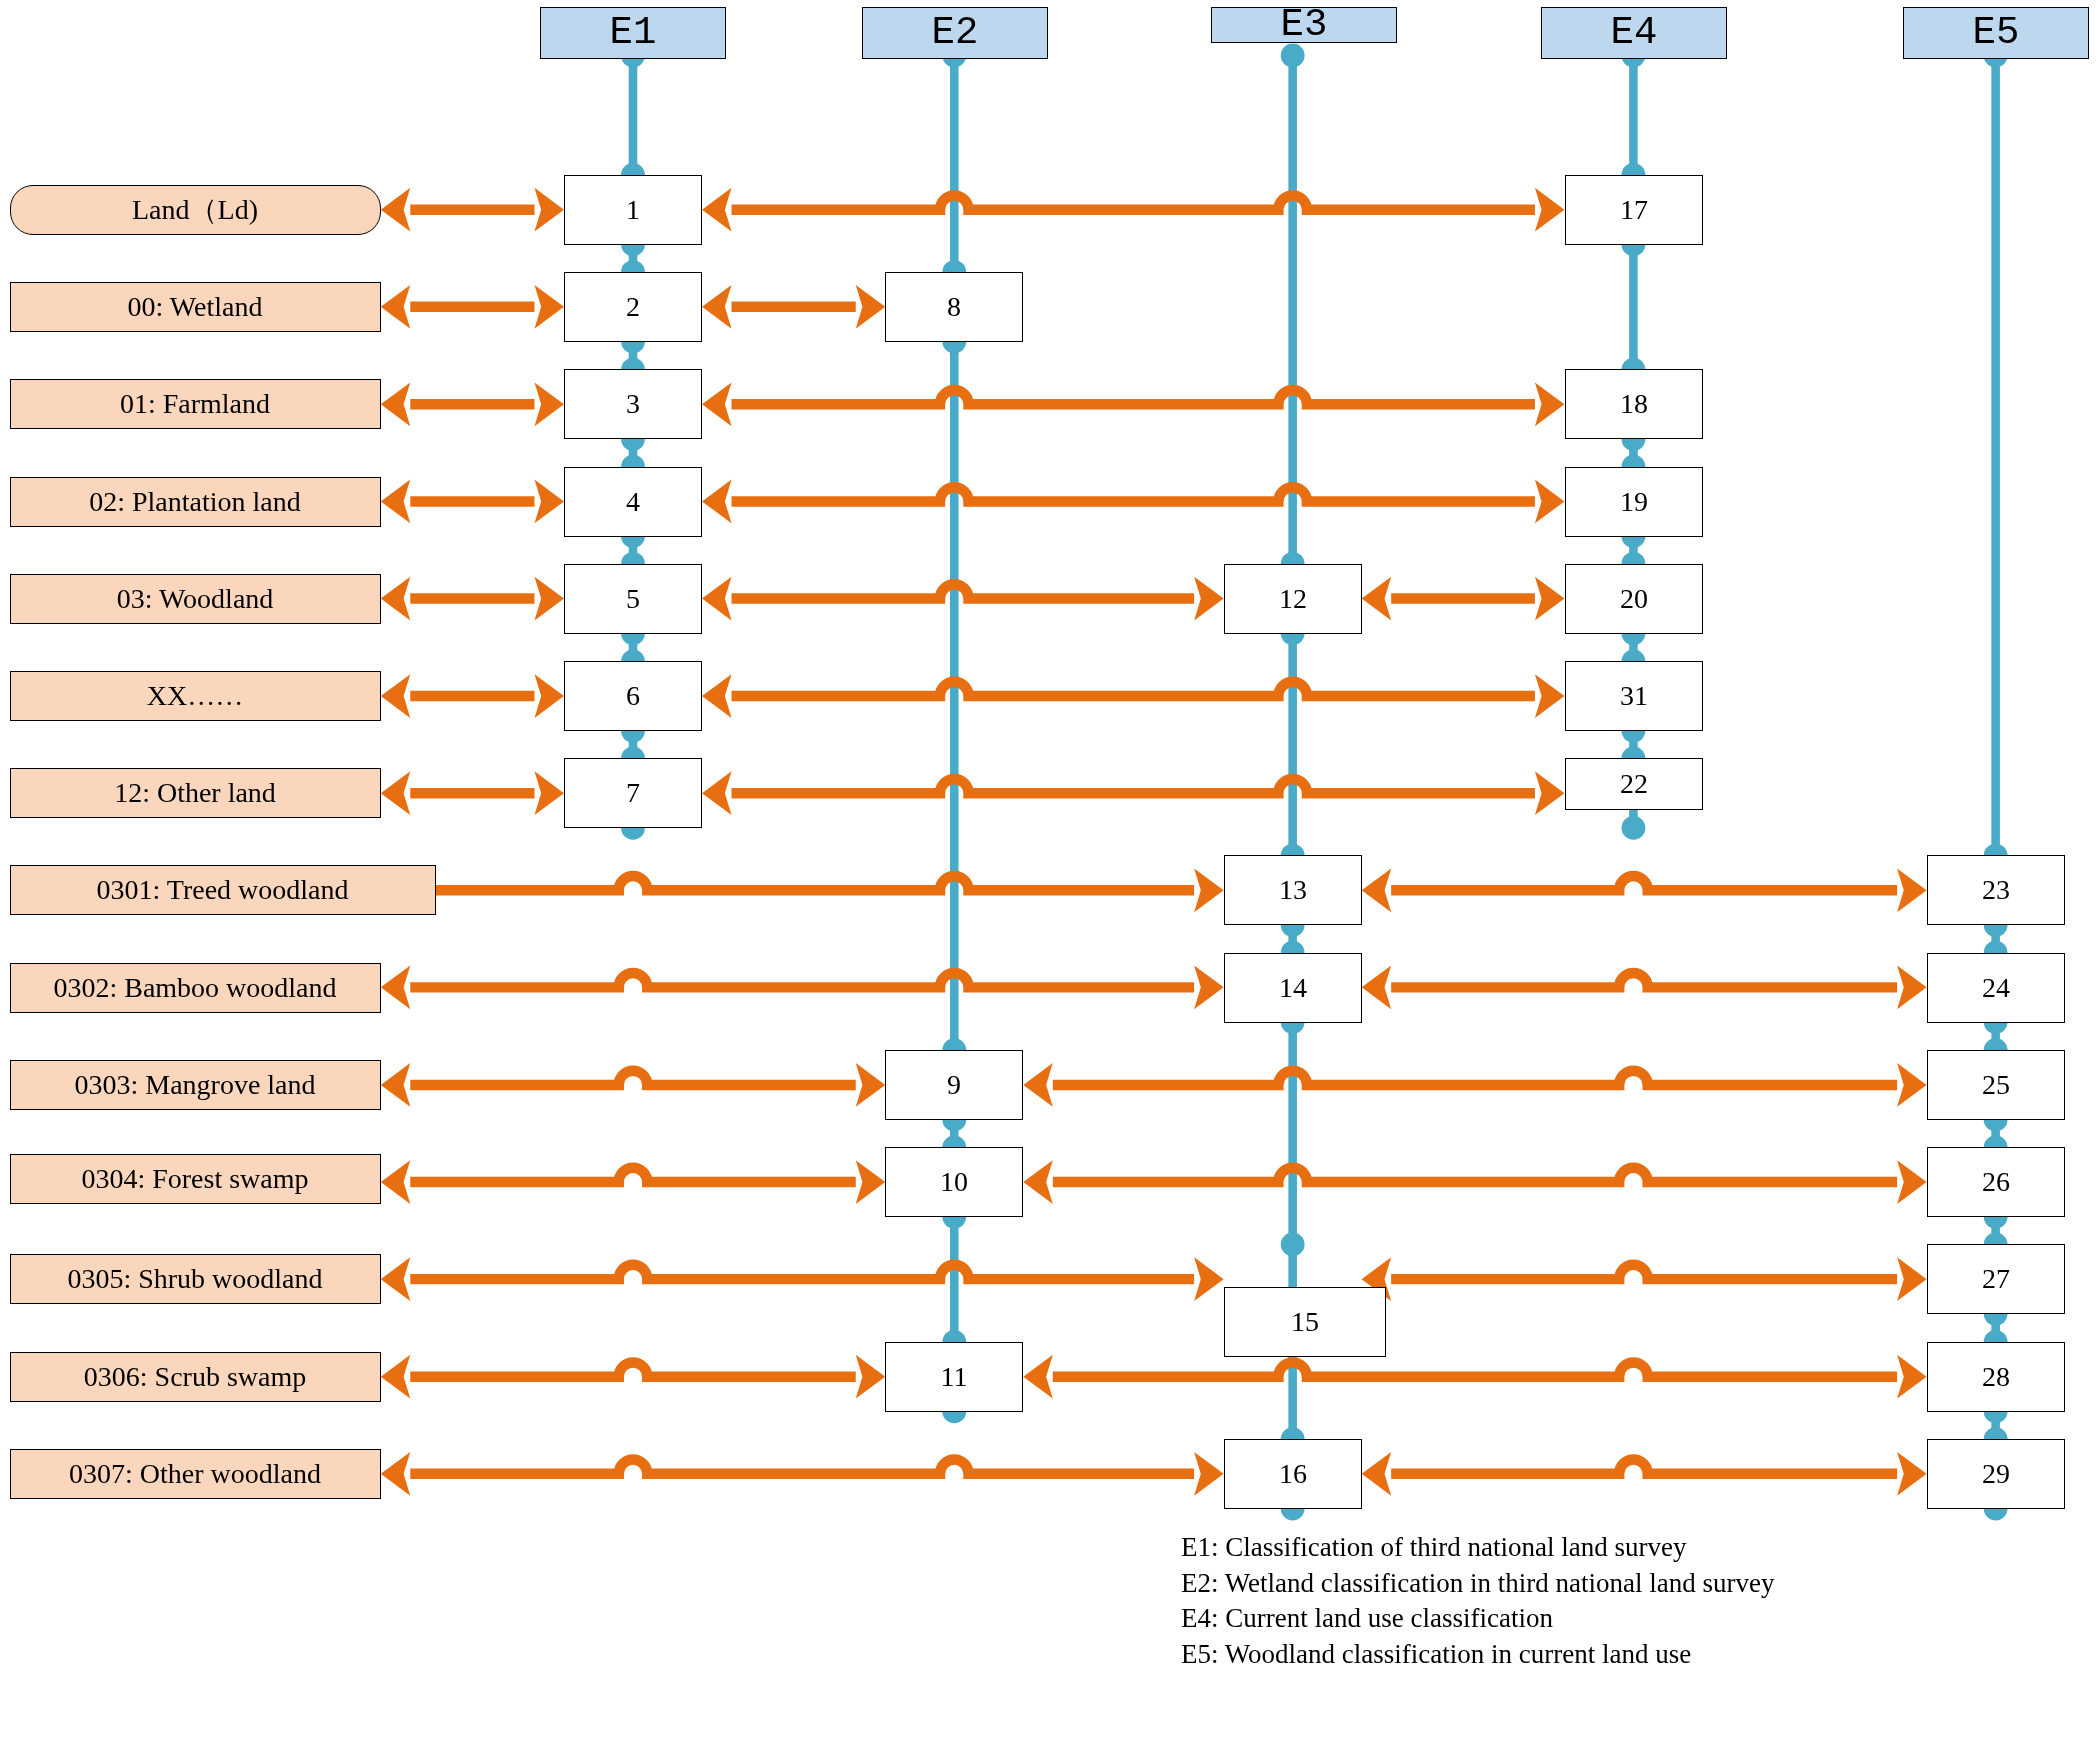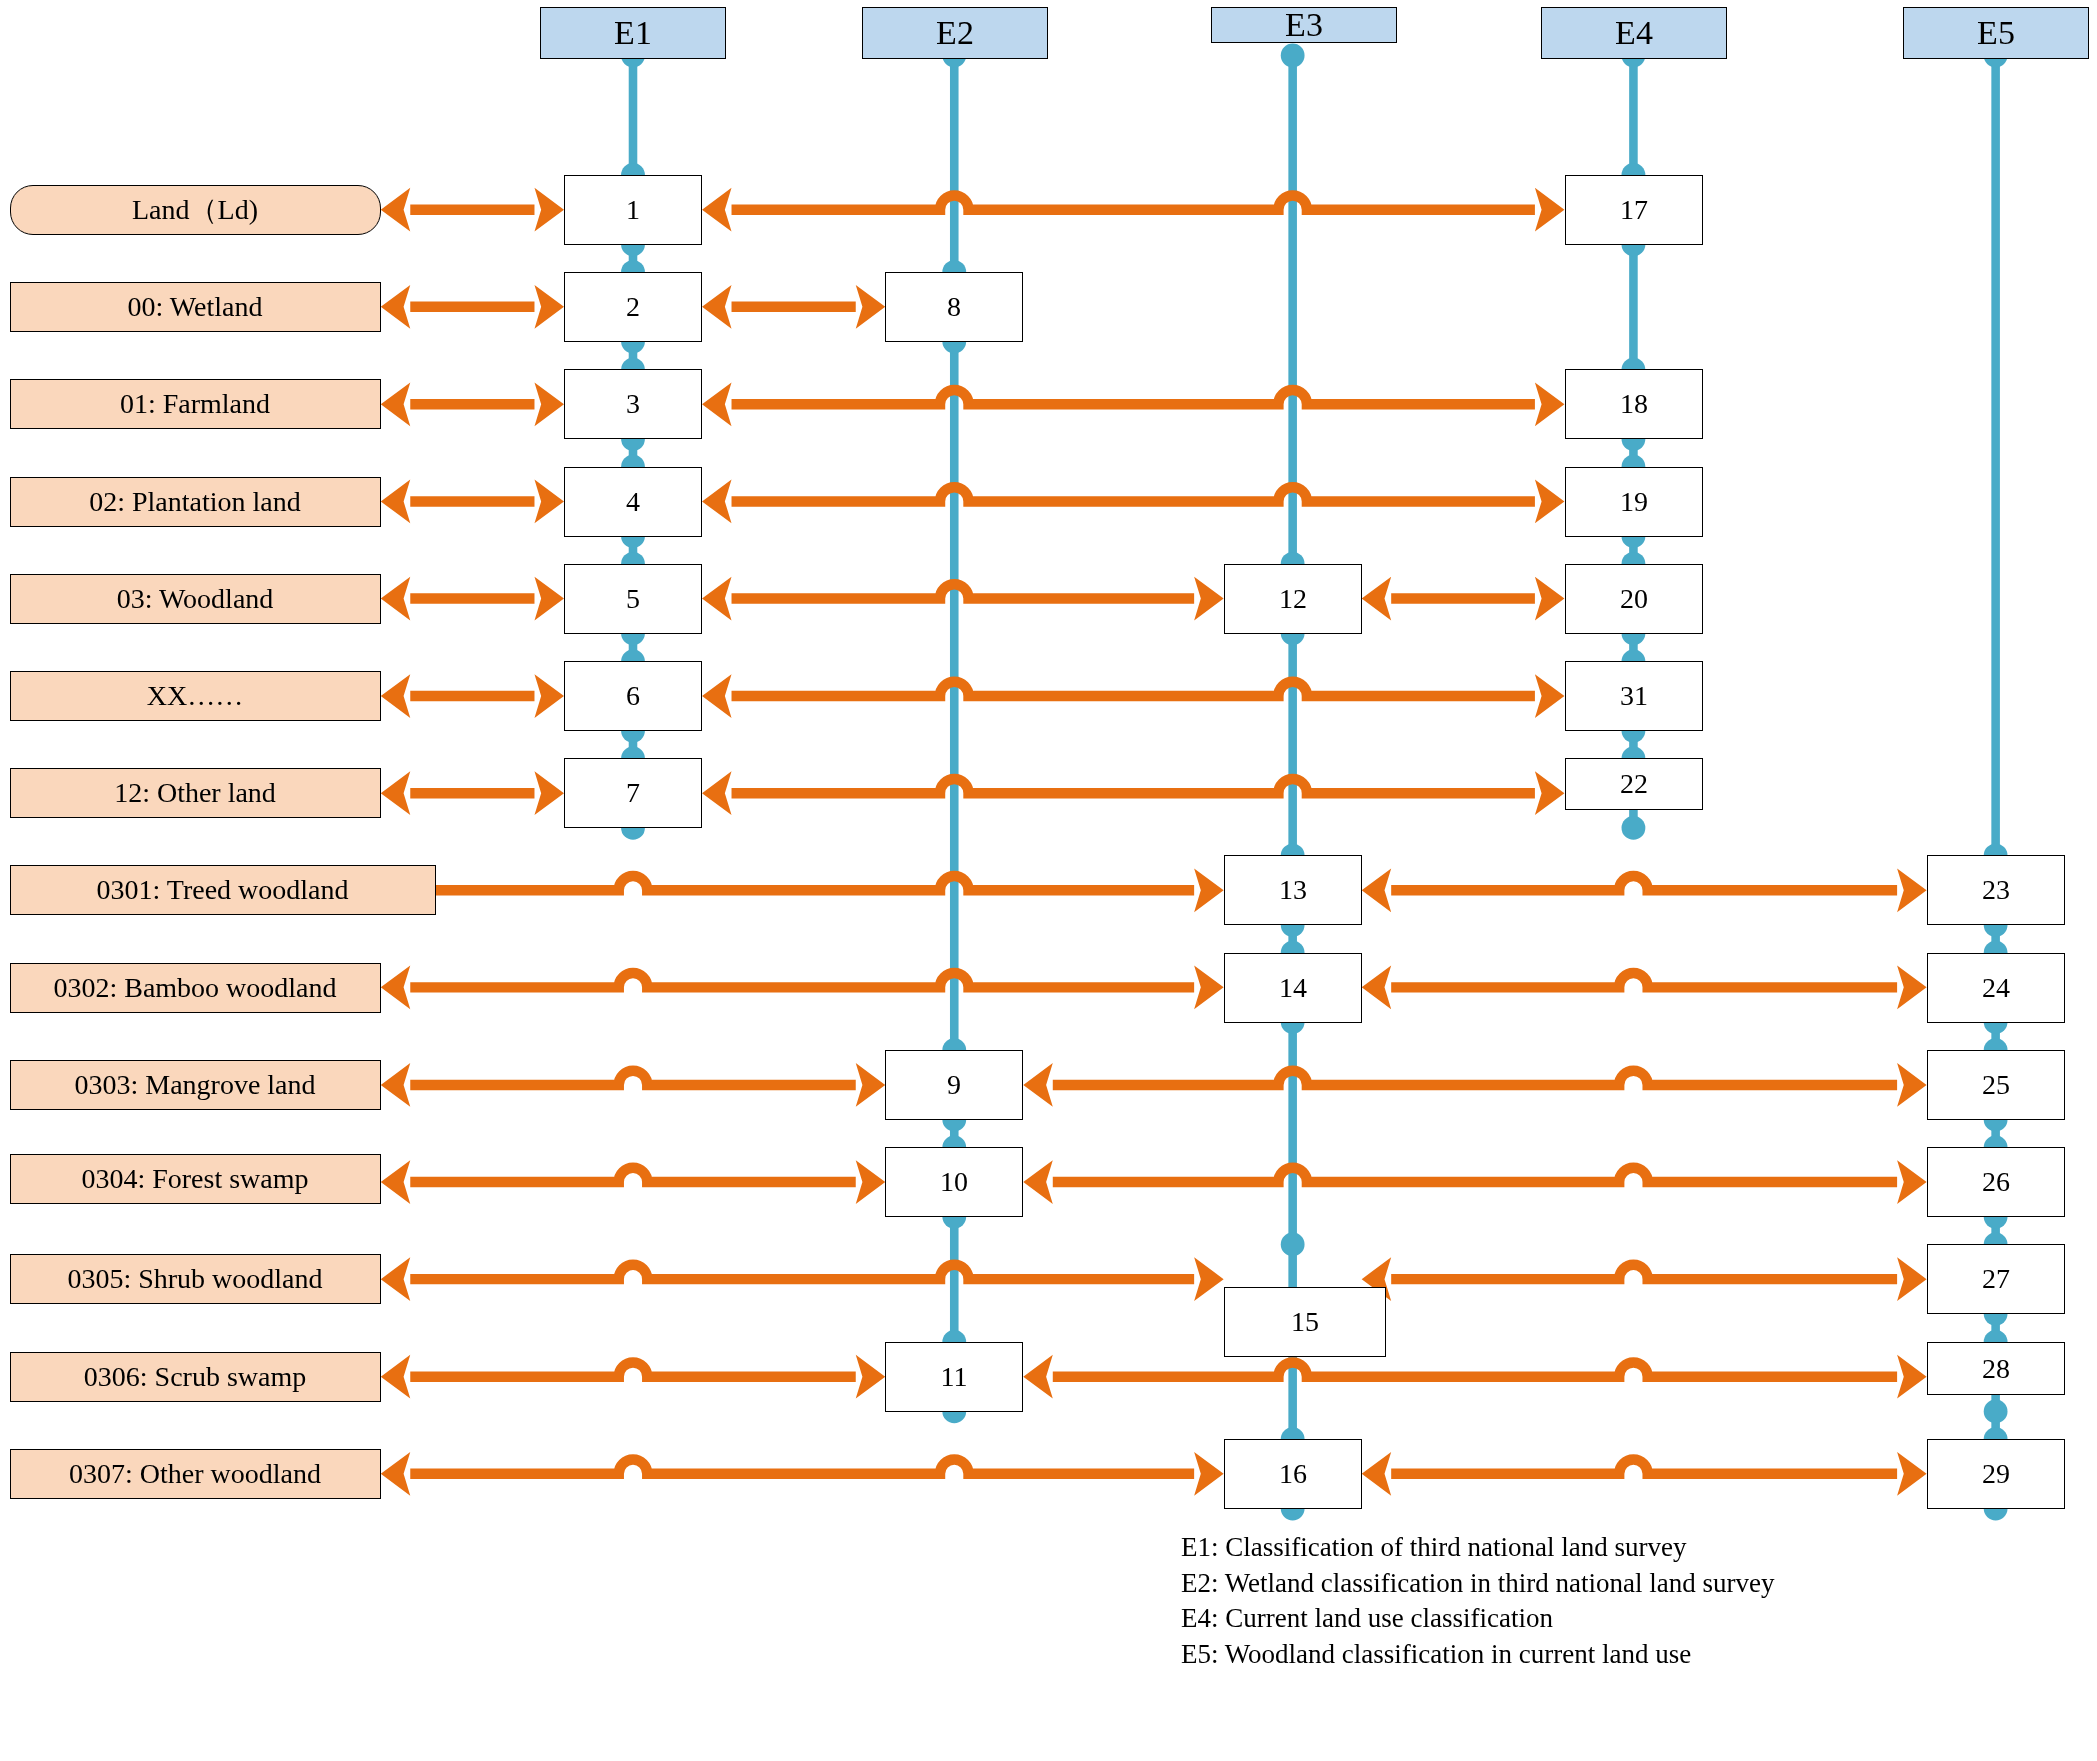--- a/index.html
+++ b/index.html
@@ -2,21 +2,21 @@
 <html style="font-size:7.6px"><head>
 <meta charset="utf-8">
 <style>
   html,body{margin:0;padding:0;background:#fff;}
   body{font-family:"Liberation Serif","DejaVu Serif",serif;}
   #stage{position:relative;width:2097px;height:1762px;background:#fff;overflow:hidden;}
   svg.layer{position:absolute;left:0;top:0;width:2097px;height:1762px;pointer-events:none;}
   .ehead{
     position:absolute;background:#BDD7EE;border:1.9px solid #000;
     display:flex;align-items:center;justify-content:center;
-    font-size:34px;color:#000;box-sizing:border-box;
+    font-size:39px;color:#000;box-sizing:border-box;font-family:Liberation Mono, monospace;
   }
   .lbl{
     position:absolute;background:#FAD7BC;border:1.9px solid #000;
     display:flex;align-items:center;justify-content:center;
     font-size:28px;color:#000;box-sizing:border-box;
   }
   .nbox{
     position:absolute;background:#FFFFFF;border:1.9px solid #000;
     display:flex;align-items:center;justify-content:center;
     font-size:28px;color:#000;box-sizing:border-box;z-index:5;
@@ -229,21 +229,21 @@
       <div class="nbox" style="left: 1565px; top: 369px; width: 138px; height: 70px;">18</div>
       <div class="nbox" style="left: 1565px; top: 467px; width: 138px; height: 70px;">19</div>
       <div class="nbox" style="left: 1565px; top: 564px; width: 138px; height: 70px;">20</div>
       <div class="nbox" style="left: 1565px; top: 661px; width: 138px; height: 70px;">31</div>
       <div class="nbox" style="left: 1565px; top: 758px; width: 138px; height: 52px;">22</div>
       <div class="nbox" style="left: 1927px; top: 855px; width: 138px; height: 70px;">23</div>
       <div class="nbox" style="left: 1927px; top: 953px; width: 138px; height: 70px;">24</div>
       <div class="nbox" style="left: 1927px; top: 1050px; width: 138px; height: 70px;">25</div>
       <div class="nbox" style="left: 1927px; top: 1147px; width: 138px; height: 70px;">26</div>
       <div class="nbox" style="left: 1927px; top: 1244px; width: 138px; height: 70px;">27</div>
-      <div class="nbox" style="left: 1927px; top: 1342px; width: 138px; height: 53px;">28</div>
+      <div class="nbox" style="left: 1927px; top: 1342px; width: 138px; height: 70px;">28</div>
       <div class="nbox" style="left: 1927px; top: 1439px; width: 138px; height: 70px;">29</div>
     </div>
   <div class="legend" id="legend">
       <div>E1: Classification of third national land survey</div>
       <div>E2: Wetland classification  in third national land survey</div>
       <div>E4: Current land use classification</div>
       <div>E5: Woodland classification in current land use</div>
     </div>
 </div>
 

